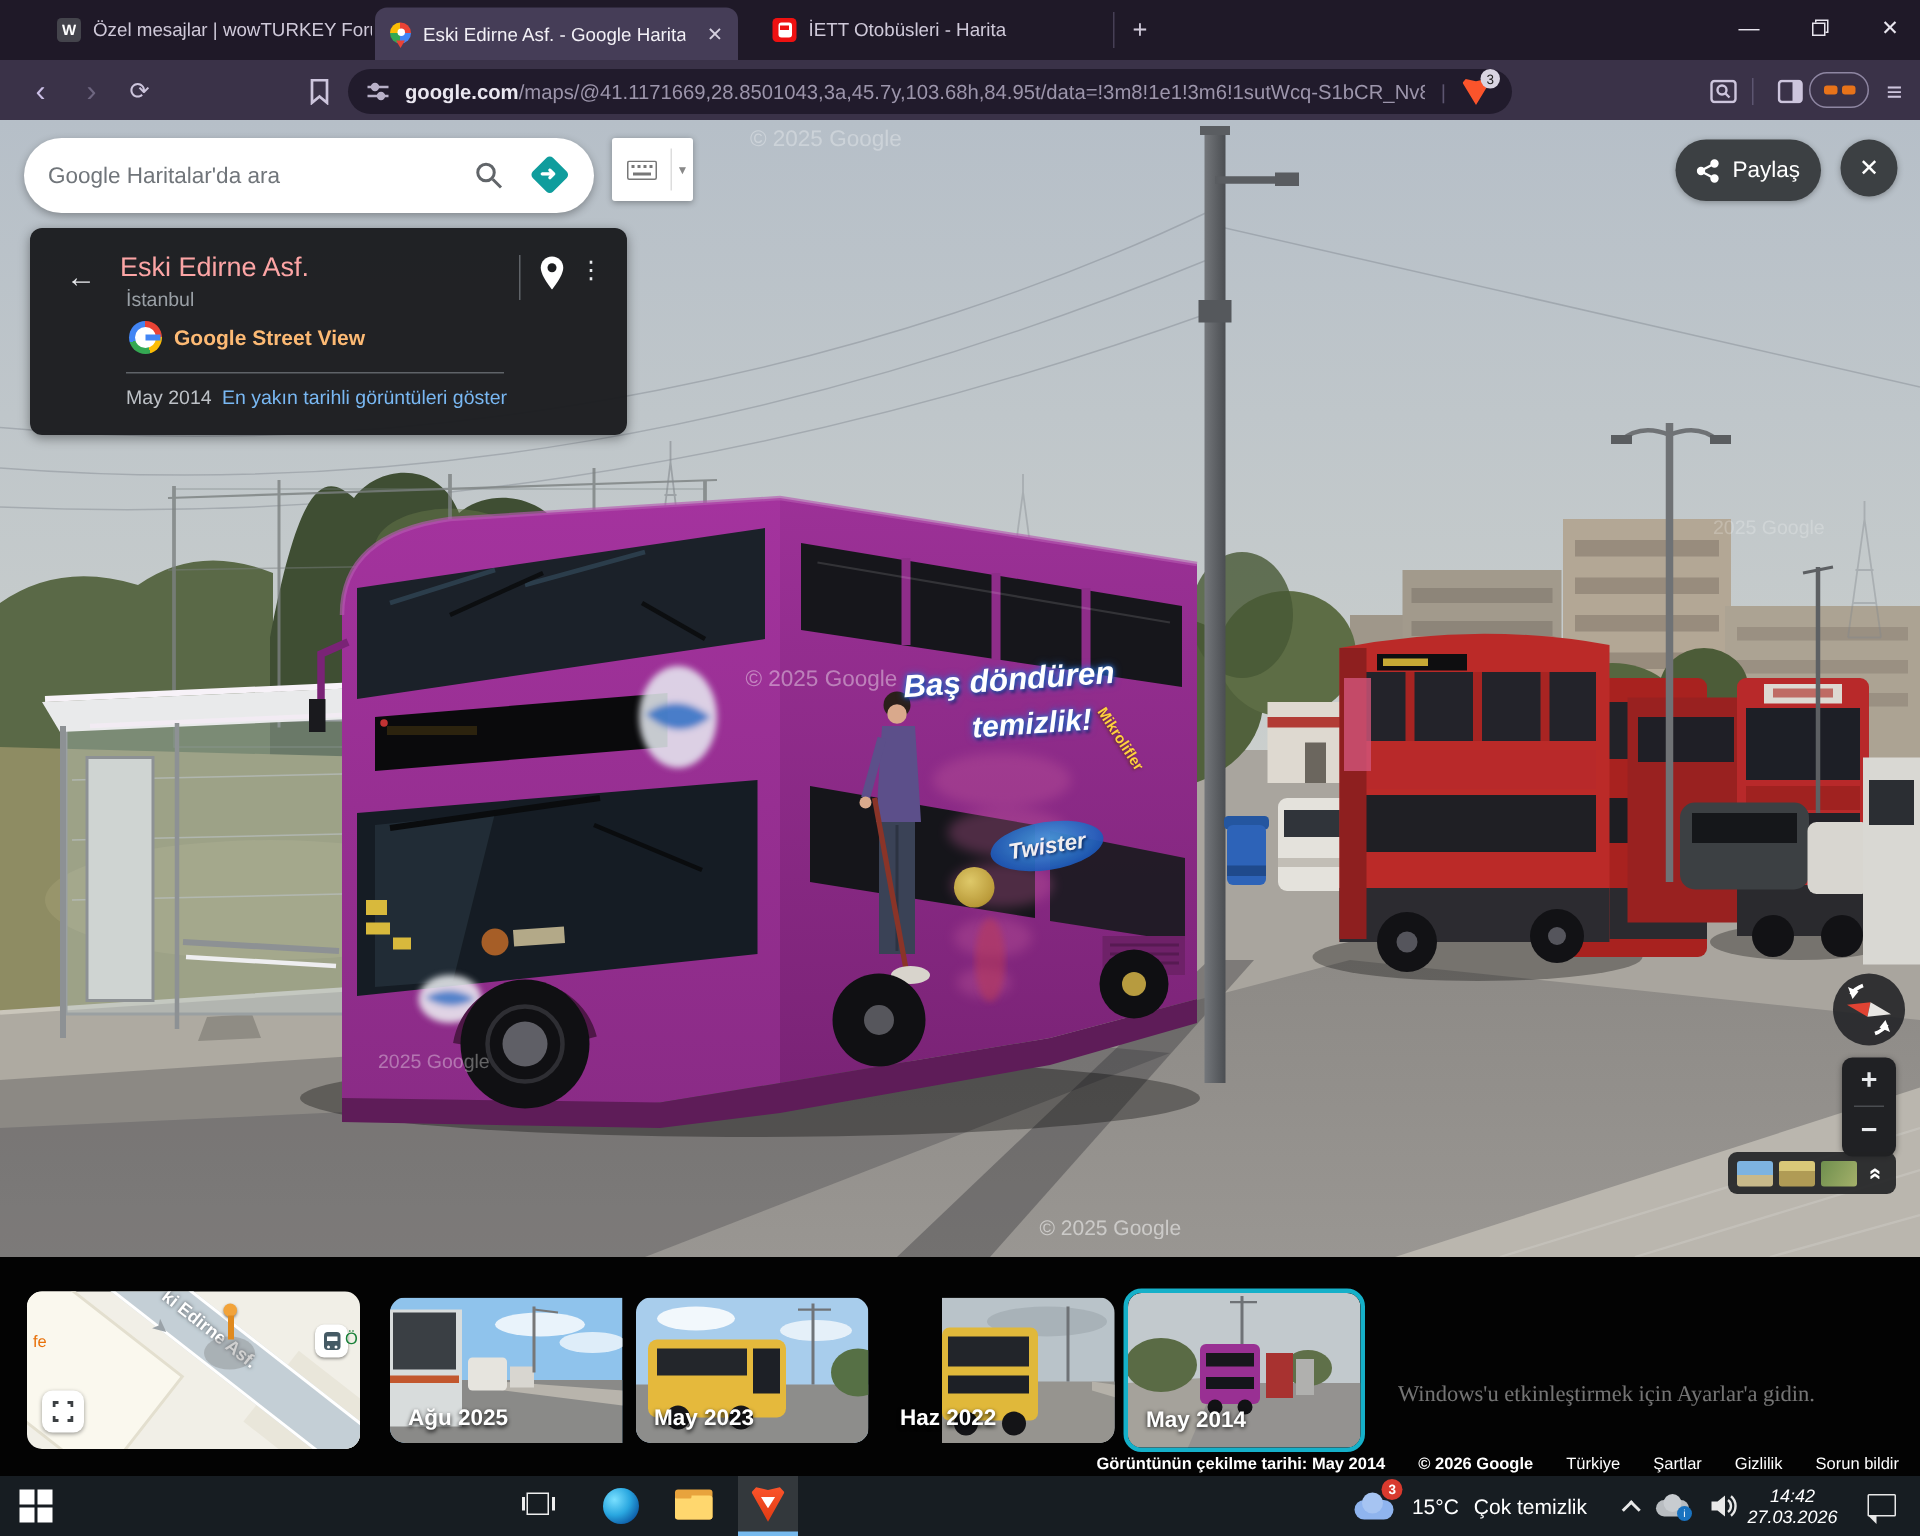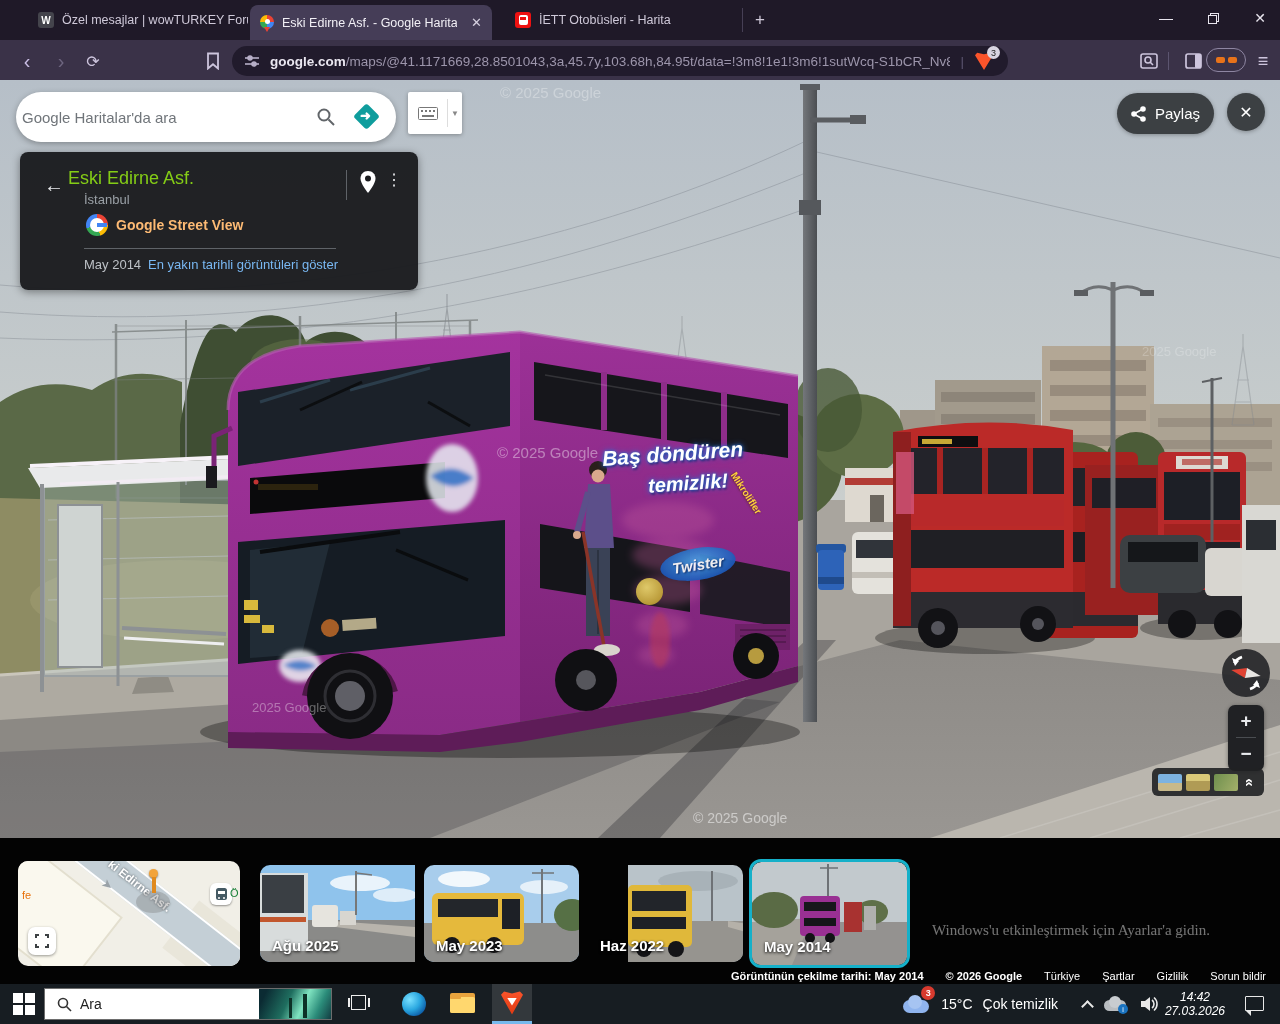--- a/index.html
+++ b/index.html
@@ -14,21 +14,21 @@
   .favicon{width:16px;height:16px;flex:0 0 16px;border-radius:3px;display:flex;align-items:center;justify-content:center;font-size:10px;font-weight:bold;}
   .tabclose{color:#d6d1e0;font-size:13px;margin-left:6px;}
   .winbtn{position:absolute;top:0;width:40px;height:36px;display:flex;align-items:center;justify-content:center;color:#e8e5ee;font-size:14px;}
   .toolbar{left:0;top:40px;width:1280px;height:40px;background:#3a3248;}
   .navic{position:absolute;top:48px;width:26px;height:26px;display:flex;align-items:center;justify-content:center;color:#cdc5dd;font-size:20px;}
   .urlbar{position:absolute;left:232px;top:46px;width:776px;height:30px;background:#211b2c;border-radius:16px;display:flex;align-items:center;color:#9c95ab;font-size:13.5px;padding:0 12px;}
   .urlbar b{color:#eae7f0;font-weight:bold;}
 
   
   .searchbox{left:16px;top:92px;width:380px;height:50px;background:#fff;border-radius:25px;box-shadow:0 2px 6px rgba(0,0,0,.3);display:flex;align-items:center;}
-  .placeholder{color:#70757a;font-size:15px;padding-left:6px;flex:1;}
+  .placeholder{color:#70757a;font-size:15px;padding-left:16px;flex:1;}
   .kbbtn{left:408px;top:92px;width:54px;height:42px;background:#fff;border-radius:2px;box-shadow:0 1px 4px rgba(0,0,0,.3);display:flex;align-items:center;}
   .infocard{left:20px;top:152px;width:398px;height:138px;background:rgba(26,27,30,.96);border-radius:8px;box-shadow:0 2px 8px rgba(0,0,0,.4);color:#e8eaed;}
   .sharebtn{left:1117px;top:93px;width:97px;height:41px;background:#3c4043;border-radius:21px;display:flex;align-items:center;justify-content:center;gap:9px;color:#fff;font-size:15px;box-shadow:0 1px 4px rgba(0,0,0,.3);}
   .closecirc{left:1227px;top:93px;width:38px;height:38px;background:#3c4043;border-radius:50%;display:flex;align-items:center;justify-content:center;color:#fff;font-size:16px;box-shadow:0 1px 4px rgba(0,0,0,.3);}
   .wm{color:#fff;font-size:14px;white-space:nowrap;pointer-events:none;}
 
   
   .bottompanel{left:0;top:838px;width:1280px;height:146px;background:#030303;}
   .thumb{position:absolute;border-radius:10px;overflow:hidden;}
   .thumblabel{position:absolute;left:12px;bottom:8px;color:#fff;font-weight:bold;font-size:15px;text-shadow:0 1px 3px rgba(0,0,0,.95);}
@@ -461,21 +461,21 @@
             <rect x="4" y="8" width="12" height="2"></rect>
           </g>
         </svg>
     </span>
     <span style="width:1px;height:28px;background:#ddd;"></span>
     <span style="width:14px;display:flex;align-items:center;justify-content:center;color:#888;font-size:8px;">▼</span>
   </div>
 
   <div class="abs infocard">
     <div class="abs" style="left:24px;top:22px;font-size:20px;color:#e8eaed;">←</div>
-    <div class="abs" style="left:48px;top:16px;font-size:18px;font-weight:500;color:#84cc16;">Eski Edirne Asf.</div>
+    <div class="abs" style="left:60px;top:16px;font-size:18px;font-weight:500;color:#fca5a5;">Eski Edirne Asf.</div>
     <div class="abs" style="left:64px;top:40px;font-size:13px;color:#9aa0a6;">İstanbul</div>
     <div class="abs" style="left:66px;top:62px;width:22px;height:22px;border-radius:50%;background:conic-gradient(#ea4335 0 25%,#fbbc05 25% 45%,#34a853 45% 70%,#4285f4 70% 100%);">
       <span style="position:absolute;left:4px;top:4px;width:14px;height:14px;border-radius:50%;background:#fff;"></span>
       <span style="position:absolute;left:11px;top:9px;width:10px;height:4px;background:#4285f4;"></span>
     </div>
     <div class="abs" style="left:96px;top:65px;font-size:14px;color:#fdba74;font-weight:bold;">Google Street View</div>
     <div class="abs" style="left:64px;top:96px;width:252px;height:1px;background:#5f6368;"></div>
     <div class="abs" style="left:64px;top:105px;font-size:13px;color:#bdc1c6;">May 2014</div>
     <div class="abs" style="left:128px;top:105px;font-size:13px;color:#79b8f3;">En yakın tarihli görüntüleri göster</div>
     <div class="abs" style="left:326px;top:18px;width:1px;height:30px;background:#5f6368;"></div>
@@ -643,31 +643,20 @@
     <span>Sorun bildir</span>
   </div>
 
   <div class="abs taskbar"></div>
   <div class="abs" style="left:12px;top:992px;width:24px;height:24px;display:flex;flex-wrap:wrap;gap:2px;align-content:center;justify-content:center;">
     <span style="width:10px;height:10px;background:#fff;"></span>
       <span style="width:10px;height:10px;background:#fff;"></span>
       <span style="width:10px;height:10px;background:#fff;"></span>
       <span style="width:10px;height:10px;background:#fff;"></span>
   </div>
-  <div class="tsearch">
-    <svg width="15" height="15" viewBox="0 0 15 15" style="margin:0 8px 0 12px;">
-        <circle cx="6" cy="6" r="4.5" fill="none" stroke="#333" stroke-width="1.6"></circle>
-        <line x1="9.5" y1="9.5" x2="14" y2="14" stroke="#333" stroke-width="1.6"></line>
-      </svg>
-    <span style="color:#222;font-size:14px;flex:1;">Ara</span>
-    <span style="width:72px;height:32px;background:linear-gradient(115deg,#0b2b33 10%,#1f6e5f 40%,#7fe3c0 60%,#2b8c7a 80%,#123a40);position:relative;">
-      <span style="position:absolute;left:30px;top:10px;width:3px;height:20px;background:#0c3127;"></span>
-      <span style="position:absolute;left:44px;top:6px;width:4px;height:24px;background:#0c3127;"></span>
-    </span>
-  </div>
   <div class="abs" style="left:348px;top:994px;width:22px;height:20px;">
     <span style="position:absolute;left:3px;top:1px;width:15px;height:15px;border:1.6px solid #eee;"></span>
     <span style="position:absolute;left:0;top:4px;width:2px;height:9px;background:#eee;"></span>
     <span style="position:absolute;right:0;top:4px;width:2px;height:9px;background:#eee;"></span>
   </div>
   <div class="abs" style="left:402px;top:992px;width:24px;height:24px;border-radius:50%;background:radial-gradient(circle at 32% 32%,#7ae0ff,#2aa7e0 45%,#0c59a4 80%);"></div>
   <div class="abs" style="left:450px;top:993px;width:25px;height:21px;">
     <span style="position:absolute;left:0;top:0;width:25px;height:20px;background:#e8a33d;border-radius:2px;"></span>
     <span style="position:absolute;left:0;top:4px;width:25px;height:16px;background:#ffd76e;border-radius:2px;"></span>
     <span style="position:absolute;left:0;top:2px;width:11px;height:4px;background:#e8a33d;border-radius:1px;"></span>

